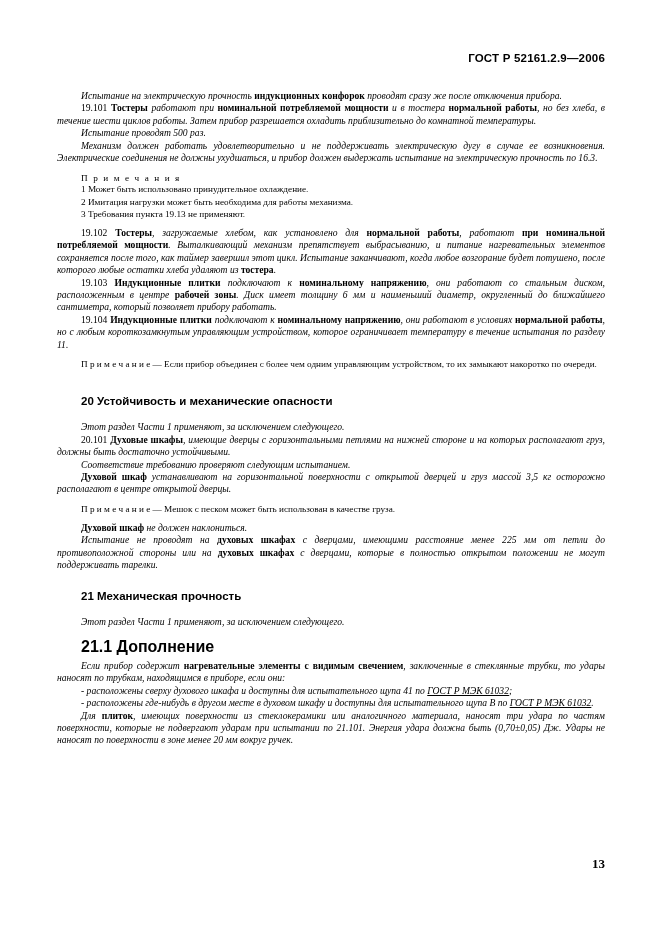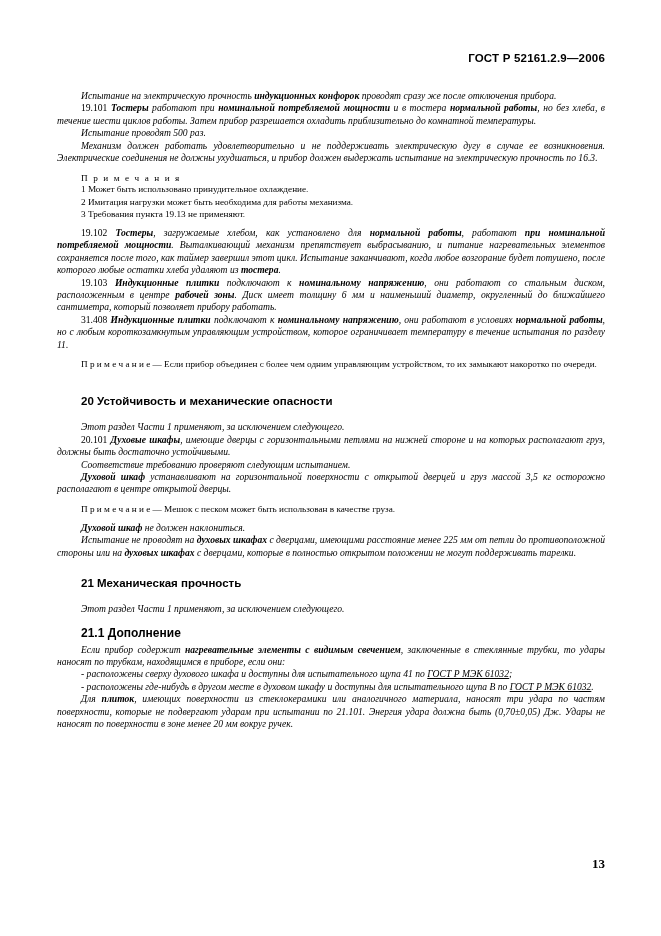--- a/index.html
+++ b/index.html
@@ -32,21 +32,21 @@
     margin-bottom: 26px;
   }
   p {
     margin: 0 0 0 0;
     font-size: 9.6px;
     line-height: 12.4px;
     text-align: justify;
     text-indent: 24px;
   }
   .i { font-style: italic; }
-  .bi { font-style: italic; font-weight: bold; }
+  .bi { font-weight: bold; }
   .u { text-decoration: underline; }
   .note-head {
     font-size: 9.2px;
     letter-spacing: 1.6px;
     text-indent: 24px;
     margin-top: 2px;
   }
   .note-line {
     font-size: 9.2px;
     line-height: 12.2px;
@@ -61,21 +61,21 @@
   }
   .sec-title {
     font-family: "Liberation Sans", sans-serif;
     font-size: 11.5px;
     font-weight: bold;
     text-indent: 24px;
     margin: 18px 0 14px 0;
   }
   .sub-title {
     font-family: "Liberation Sans", sans-serif;
-    font-size: 12px;
+    font-size: 16px;
     font-weight: bold;
     text-indent: 24px;
     margin: 10px 0 4px 0;
   }
   .gap-s { height: 7px; }
   .dash-item {
     font-size: 9.6px;
     line-height: 12.4px;
     text-align: justify;
     text-indent: 24px;
@@ -109,21 +109,21 @@
     <div class="note-head">П р и м е ч а н и я</div>
     <div class="note-line">1  Может быть использовано принудительное охлаждение.</div>
     <div class="note-line">2  Имитация нагрузки может быть необходима для работы механизма.</div>
     <div class="note-line">3  Требования пункта 19.13 не применяют.</div>
     <div class="gap-s"></div>
 
     <p><span>19.102  </span><span class="bi">Тостеры</span><span class="i">, загружаемые хлебом, как установлено для </span><span class="bi">нормальной работы</span><span class="i">, работают </span><span class="bi">при номинальной потребляемой мощности</span><span class="i">. Выталкивающий механизм препятствует выбрасыванию, и питание нагревательных элементов сохраняется после того, как таймер завершил этот цикл. Испытание заканчивают, когда любое возгорание будет потушено, после которого любые остатки хлеба удаляют из </span><span class="bi">тостера</span><span class="i">.</span></p>
 
     <p><span>19.103  </span><span class="bi">Индукционные плитки</span><span class="i"> подключают к </span><span class="bi">номинальному напряжению</span><span class="i">, они работают со стальным диском, расположенным в центре </span><span class="bi">рабочей зоны</span><span class="i">. Диск имеет толщину 6 мм и наименьший диаметр, округленный до ближайшего сантиметра, который позволяет прибору работать.</span></p>
 
-    <p><span>31.408  </span><span class="bi">Индукционные плитки</span><span class="i"> подключают к </span><span class="bi">номинальному напряжению</span><span class="i">, они работают в условиях </span><span class="bi">нормальной работы</span><span class="i">, но с любым короткозамкнутым управляющим устройством, которое ограничивает температуру в течение испытания по разделу 11.</span></p>
+    <p><span>19.104  </span><span class="bi">Индукционные плитки</span><span class="i"> подключают к </span><span class="bi">номинальному напряжению</span><span class="i">, они работают в условиях </span><span class="bi">нормальной работы</span><span class="i">, но с любым короткозамкнутым управляющим устройством, которое ограничивает температуру в течение испытания по разделу 11.</span></p>
 
     <div class="gap-s"></div>
     <div class="note-para">П р и м е ч а н и е — Если прибор объединен с более чем одним управляющим устройством, то их замыкают накоротко по очереди.</div>
     <div class="gap-s"></div>
 
 
     <div class="sec-title">20  Устойчивость и механические опасности</div>
 
     <p class="i">Этот раздел Части 1 применяют, за исключением следующего.</p>
 

